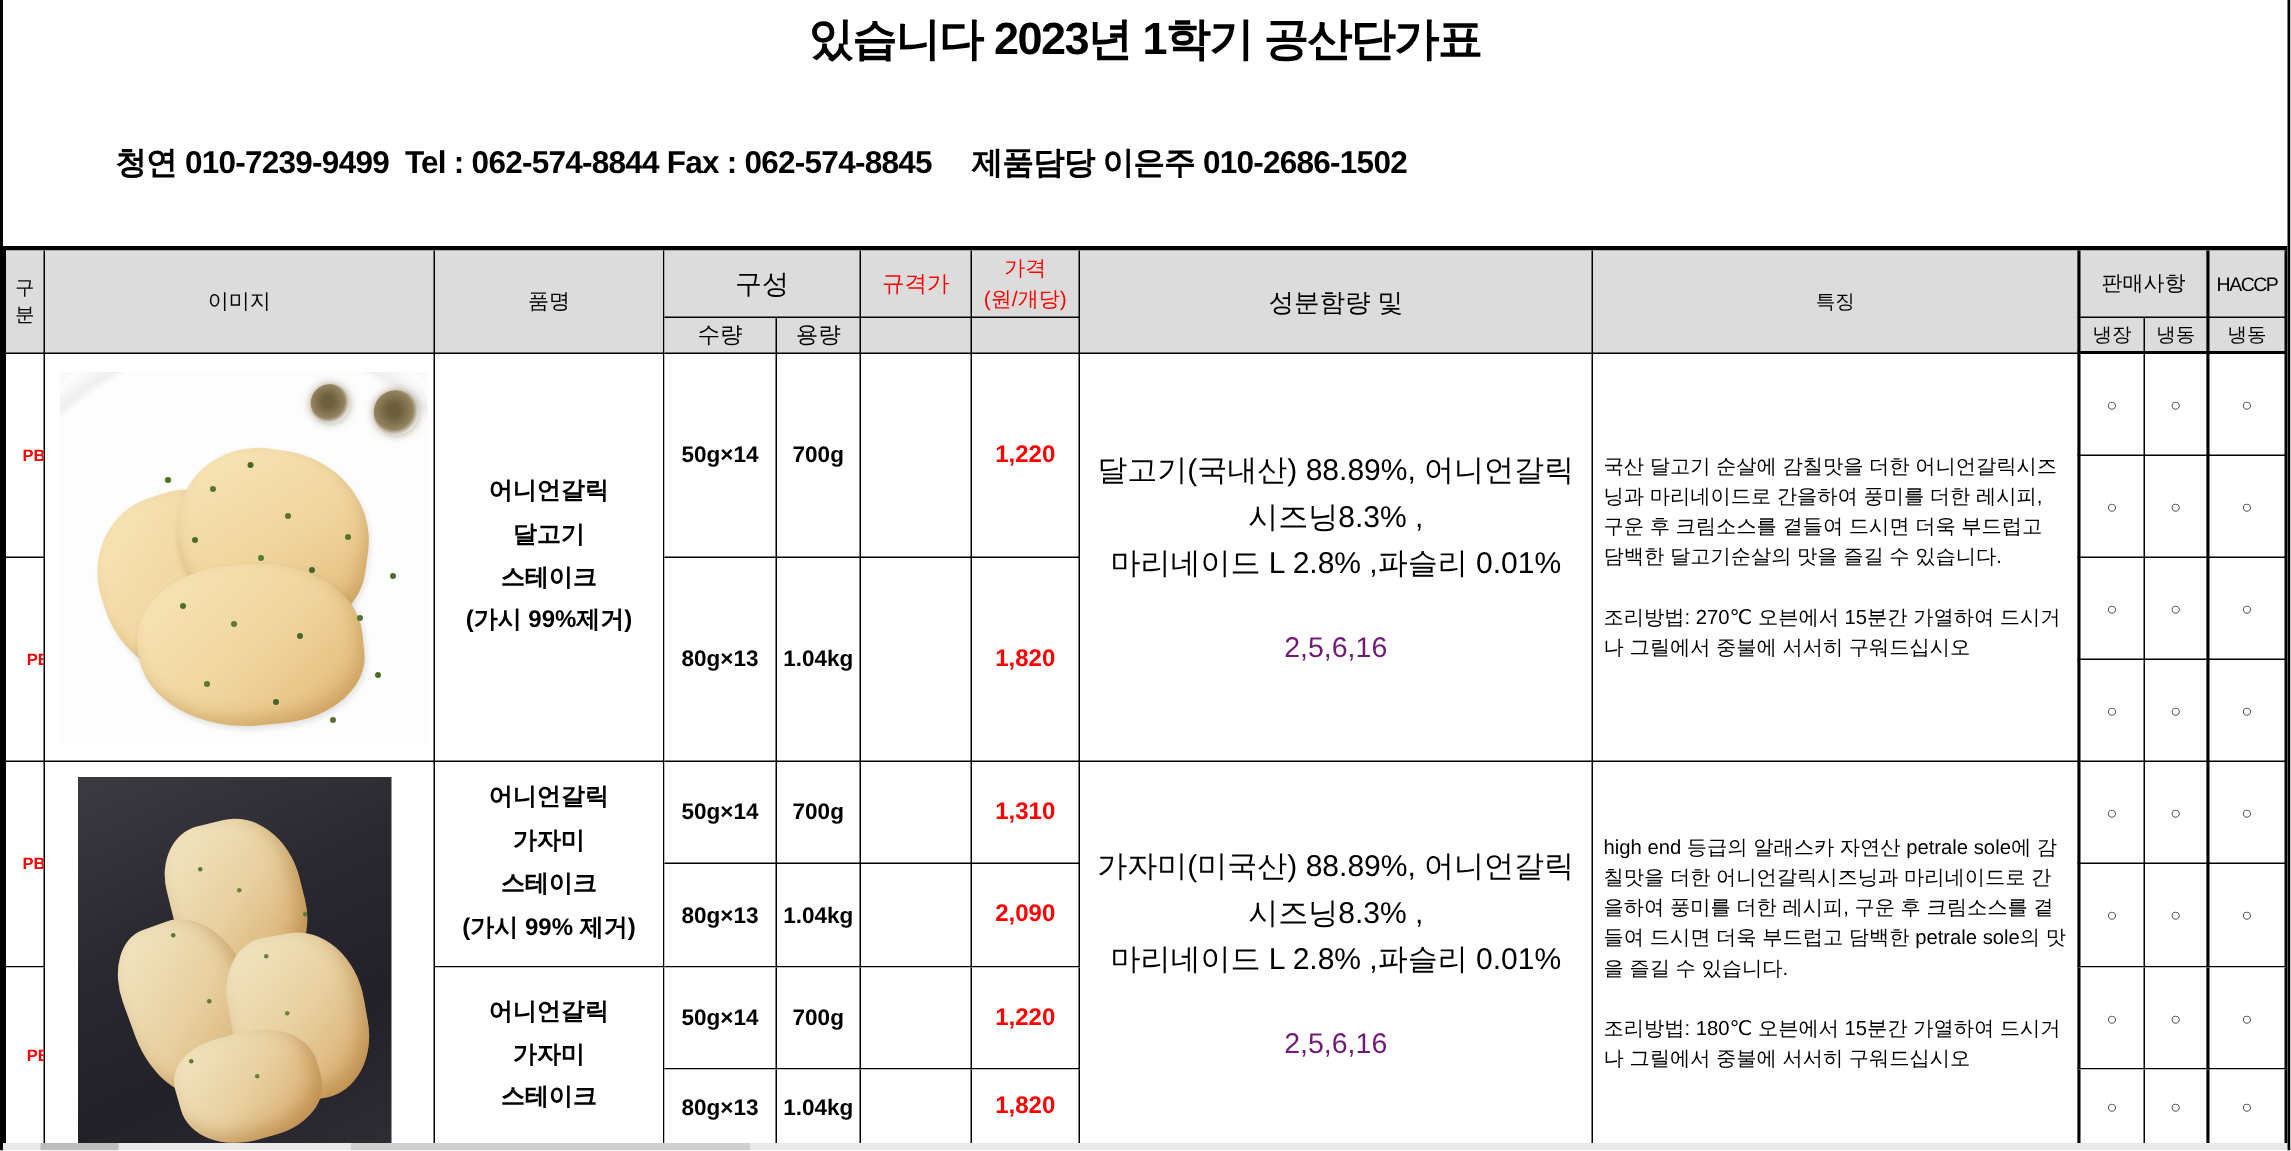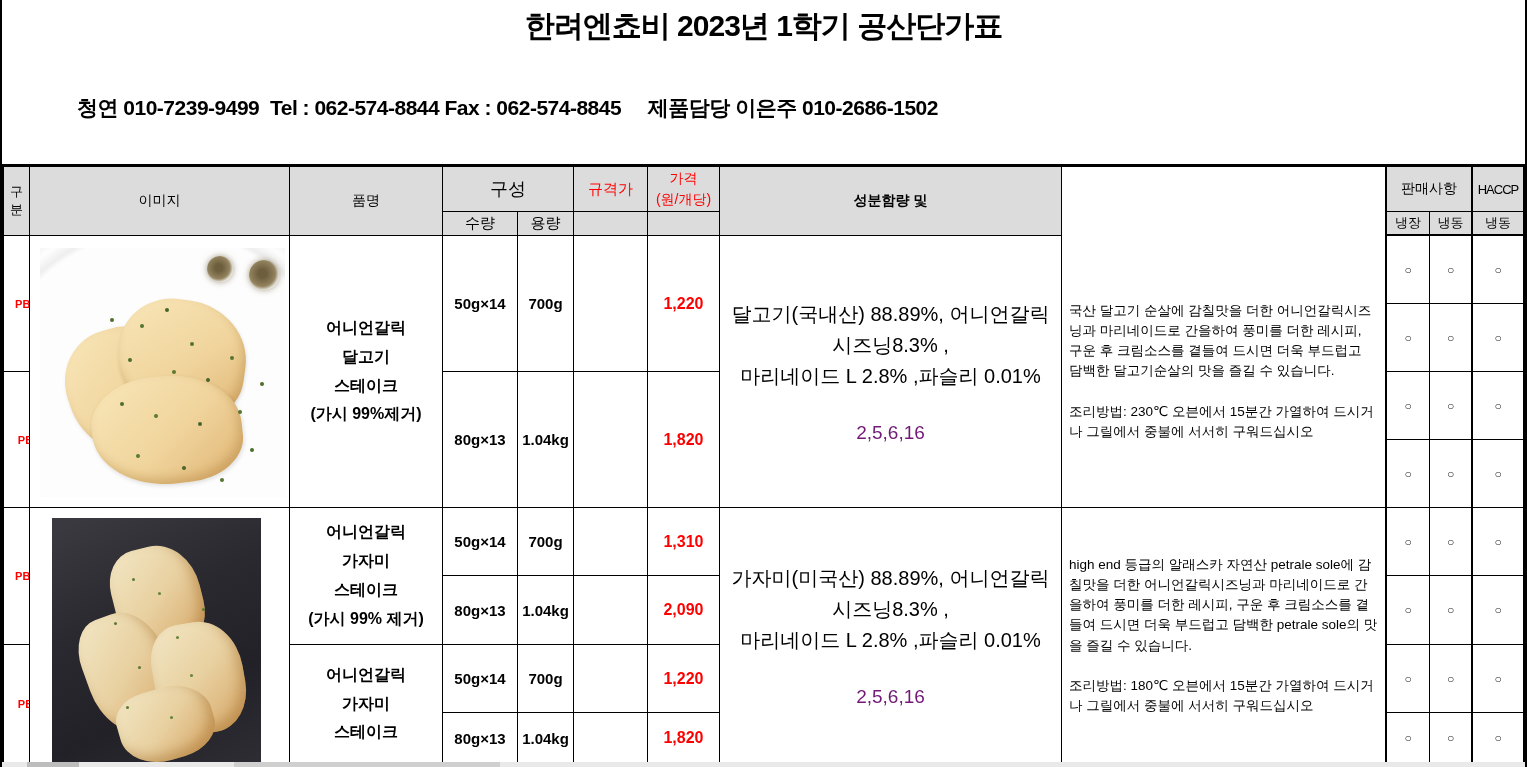--- a/index.html
+++ b/index.html
@@ -28,21 +28,21 @@
   .c {
     display:flex; align-items:center; justify-content:center;
     border-right:1px solid #000; border-bottom:1px solid #000;
     background:#fff; text-align:center; overflow:hidden;
   }
   .hd { background:#dcdcdc; font-size:14px; color:#000; }
   .pre { white-space:pre-line; }
   .red { color:#ff0000; }
   .bl2 { border-left:2px solid #000; margin-left:-1px;text-align:center; }
   .bb2 { border-bottom:2px solid #000; }
-  .hd-ing { font-size:14px; font-weight:bold; }
+  .hd-ing { font-size:17px; font-weight:normal; }
   .hd-feat { font-size:13px; }
   .hd-small { font-size:13px; }
   .hd-haccp { font-size:13px; font-weight:normal; letter-spacing:-1px; }
   .code { font-size:11px; font-weight:bold; color:#ff0000;padding-left:21px; }
   .pname { font-size:16px; font-weight:bold; line-height:1.8; white-space:pre-line; }
   .qty { font-size:15px; font-weight:bold; }
   .price { font-size:16px; font-weight:bold; color:#ff0000; }
   .ing-cell { flex-direction:column; justify-content:center; padding:4px 2px; }
   .ing-main { font-size:20px; line-height:1.55; color:#000; white-space:pre-line; }
   .ing-allerg { font-size:19px; color:#701a75; margin-top:30px; }
@@ -85,38 +85,39 @@
     box-shadow:26px 14px 0 #66853a, -18px 44px 0 #5d7a35, 44px 58px 0 #66853a, 6px 88px 0 #5d7a35,
       58px 96px 0 #66853a, -6px 128px 0 #5d7a35, 38px 138px 0 #66853a, 70px 30px 0 #5d7a35; }
   .bottom-strip { position:absolute; left:0; right:0; bottom:0; height:5px; background:#e9e9e9; }
   .strip-seg { position:absolute; top:0; height:5px; }
 </style>
 </head>
 <body>
 
 <div class="page">
 
-  <div class="doc-title">한려엔쵸비 2023년 1학기 공산단가표</div>
+  <div class="doc-title">있습니다 2023년 1학기 공산단가표</div>
   <div class="contact-line">청연 010-7239-9499  Tel : 062-574-8844 Fax : 062-574-8845     제품담당 이은주 010-2686-1502</div>
 
   <div class="price-table">
 
     <div class="c hd pre hd-small" style="grid-area:1/1/3/2">구
 분</div>
     <div class="c hd" style="grid-area:1/2/3/3">이미지</div>
     <div class="c hd" style="grid-area:1/3/3/4">품명</div>
     <div class="c hd" style="grid-area:1/4/2/6;font-size:18px">구성</div>
     <div class="c hd" style="grid-area:2/4/3/5;font-size:15px">수량</div>
     <div class="c hd" style="grid-area:2/5/3/6;font-size:15px">용량</div>
     <div class="c hd red" style="grid-area:1/6/2/7;font-size:15px">규격가</div>
     <div class="c hd" style="grid-area:2/6/3/7"></div>
     <div class="c hd red pre" style="grid-area:1/7/2/8;font-size:14px;line-height:1.5">가격
 (원/개당)</div>
     <div class="c hd" style="grid-area:2/7/3/8"></div>
     <div class="c hd hd-ing" style="grid-area:1/8/3/9">성분함량 및</div>
+    <div class="c hd hd-feat" style="grid-area:1/9/3/10">특징</div>
     <div class="c hd bl2" style="grid-area:1/10/2/12">판매사항</div>
     <div class="c hd hd-small bl2 bb2" style="grid-area:2/10/3/11">냉장</div>
     <div class="c hd hd-small bb2" style="grid-area:2/11/3/12">냉동</div>
     <div class="c hd hd-haccp bl2" style="grid-area:1/12/2/13">HACCP</div>
     <div class="c hd hd-small bl2 bb2" style="grid-area:2/12/3/13">냉동</div>
 
     <div class="c code" style="grid-area:3/1/5/2">PBO</div>
     <div class="c code" style="grid-area:5/1/7/2">PBI</div>
 
     <div class="c photo-cell" style="grid-area:3/2/7/3">
@@ -146,21 +147,21 @@
     <div class="c price" style="grid-area:5/7/7/8">1,820</div>
 
     <div class="c ing-cell" style="grid-area:3/8/7/9">
       <div class="ing-main">달고기(국내산) 88.89%, 어니언갈릭시즈닝8.3% ,
 마리네이드 L 2.8% ,파슬리 0.01%</div>
       <div class="ing-allerg">2,5,6,16</div>
     </div>
     <div class="c feat-cell" style="grid-area:3/9/7/10">
       <div>국산 달고기 순살에 감칠맛을 더한 어니언갈릭시즈닝과 마리네이드로 간을하여 풍미를 더한 레시피, 구운 후 크림소스를 곁들여 드시면 더욱 부드럽고 담백한 달고기순살의 맛을 즐길 수 있습니다.
 
-조리방법: 230℃ 오븐에서 15분간 가열하여 드시거나 그릴에서 중불에 서서히 구워드십시오</div>
+조리방법: 270℃ 오븐에서 15분간 가열하여 드시거나 그릴에서 중불에 서서히 구워드십시오</div>
     </div>
 
     <div class="c mark bl2" style="grid-area:3/10/4/11">○</div>
     <div class="c mark" style="grid-area:3/11/4/12">○</div>
     <div class="c mark bl2" style="grid-area:3/12/4/13">○</div>
     <div class="c mark bl2" style="grid-area:4/10/5/11">○</div>
     <div class="c mark" style="grid-area:4/11/5/12">○</div>
     <div class="c mark bl2" style="grid-area:4/12/5/13">○</div>
     <div class="c mark bl2" style="grid-area:5/10/6/11">○</div>
     <div class="c mark" style="grid-area:5/11/6/12">○</div>

